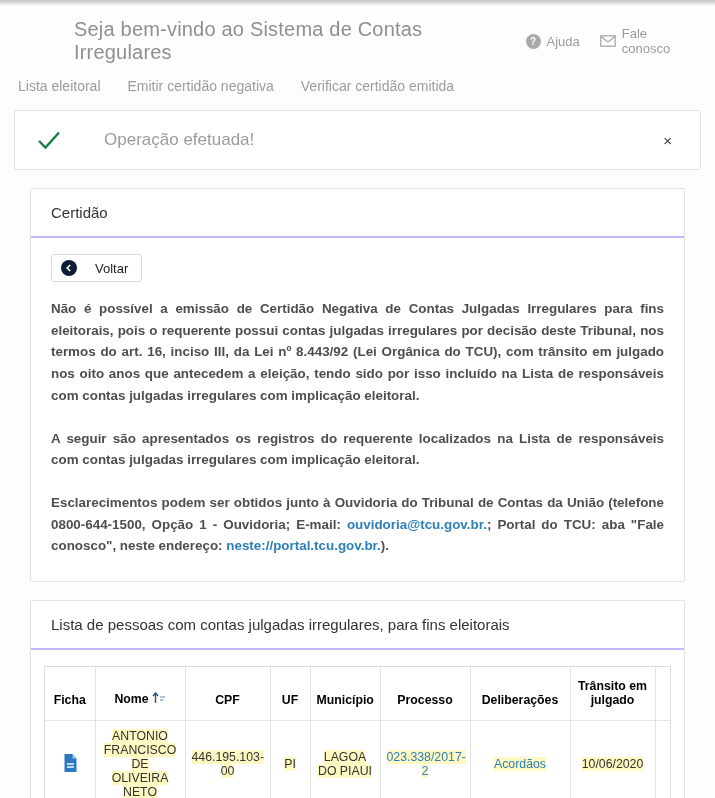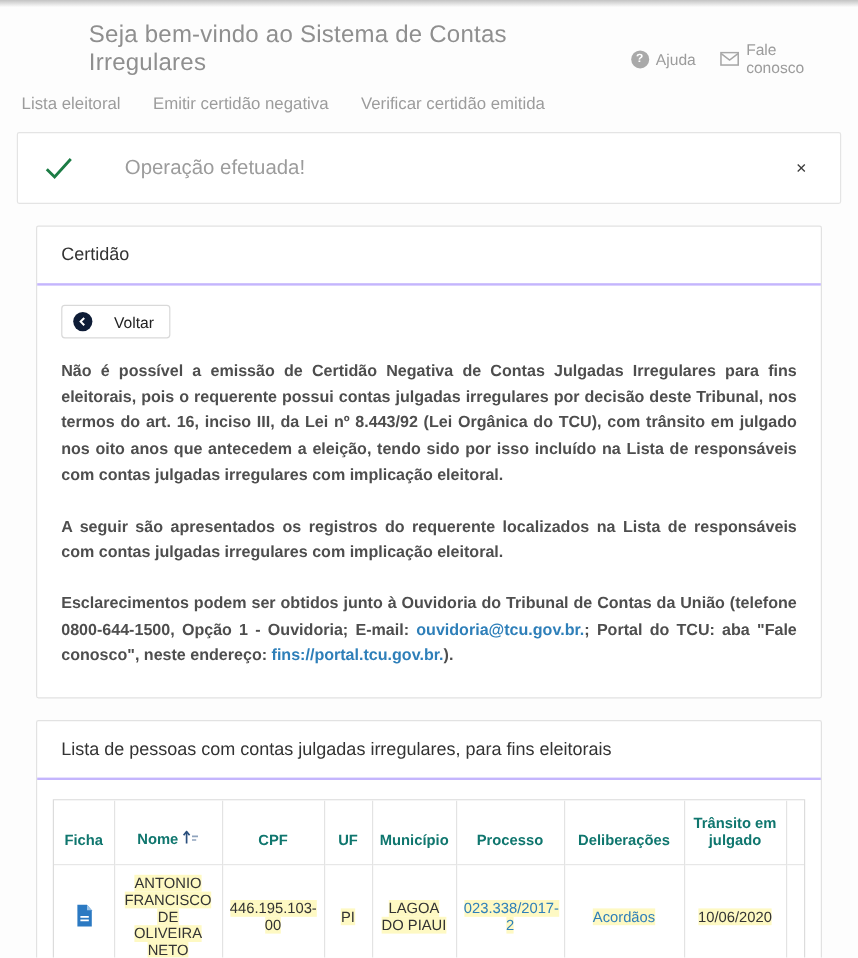--- a/index.html
+++ b/index.html
@@ -8,21 +8,21 @@
     font-family: "Liberation Sans", sans-serif;
     background: #fdfdfd;
     color: #333;
     width: 715px;
     height: 798px;
     overflow: hidden;
   }
   .top-shade { height: 6px; background: linear-gradient(#c3c3c3, rgba(253,253,253,0)); }
 
   
-  .hdr { display: flex; align-items: flex-end; padding: 12px 16px 8px 74px; }
+  .hdr { display: flex; align-items: center; padding: 12px 16px 8px 74px; }
   .hdr-title { font-size: 20px; color: #8f8f8f; letter-spacing: .2px; }
   .hdr-right { margin-left: auto; display: flex; align-items: center; gap: 20px; }
   .hdr-link { display: inline-flex; align-items: center; gap: 6px; font-size: 13px; color: #9c9c9c; text-decoration: none; cursor: pointer; }
   .q-circle { width: 15px; height: 15px; border-radius: 50%; background: #a9a9a9; color: #fff;
               font-size: 10px; font-weight: bold; display: inline-flex; align-items: center; justify-content: center; }
 
   
   .nav { display: flex; gap: 27px; padding: 6px 18px 16px; }
   .nav a { font-size: 14px; color: #9c9c9c; text-decoration: none; cursor: pointer; }
 
@@ -52,21 +52,21 @@
   .para a { color: #2e7fb9; text-decoration: none; cursor: pointer; }
 
   
   .card.lista { margin-bottom: 8px; }
   .card.lista .card-body { padding: 16px 13px 0; }
   .table-wrap { border: 1px solid #dcdcdc; overflow: hidden; }
   table { border-collapse: collapse; table-layout: fixed; width: 700px; }
   col.c-ficha {width:50px;} col.c-nome {width:90px;} col.c-cpf {width:85px;}
   col.c-uf {width:40px;} col.c-mun {width:70px;} col.c-proc {width:90px;}
   col.c-delib {width:100px;} col.c-trans {width:85px;} col.c-fill {width:90px;}
-  th { vertical-align: bottom; padding: 12px 6px 13px; color: #0f766e; font-size: 12.3px;
+  th { vertical-align: bottom; padding: 12px 6px 13px; color: #000000; font-size: 12.3px;
        font-weight: 700; background: #fff; }
   th + th, td + td { border-left: 1px solid #e3e3e3; }
   td { border-top: 1px solid #e7e7e7; padding: 8px 6px; font-size: 12.3px; color: #333;
        vertical-align: middle; }
   .al { text-align: center; } .ac { text-align: center; }
   .hl { background: #fef9c3; }
   td a { color: #2e7fb9; text-decoration: none; cursor: pointer; }
   .sort-ic { display: inline-block; vertical-align: -1px; margin-left: 3px; }
 </style>
 </head>
@@ -112,21 +112,21 @@
       <span class="back-circle">
         <svg width="8" height="8" viewBox="0 0 8 8">
             <polyline points="5.2,1 2.2,4 5.2,7" fill="none" stroke="#fff" stroke-width="1.7"></polyline>
           </svg>
       </span>
       <span>Voltar</span>
     </button>
 
     <p class="para">Não é possível a emissão de Certidão Negativa de Contas Julgadas Irregulares para fins eleitorais, pois o requerente possui contas julgadas irregulares por decisão deste Tribunal, nos termos do art. 16, inciso III, da Lei nº 8.443/92 (Lei Orgânica do TCU), com trânsito em julgado nos oito anos que antecedem a eleição, tendo sido por isso incluído na Lista de responsáveis com contas julgadas irregulares com implicação eleitoral.</p>
     <p class="para">A seguir são apresentados os registros do requerente localizados na Lista de responsáveis com contas julgadas irregulares com implicação eleitoral.</p>
-    <p class="para"><span>Esclarecimentos podem ser obtidos junto à Ouvidoria do Tribunal de Contas da União (telefone 0800-644-1500, Opção 1 - Ouvidoria; E-mail: </span><a>ouvidoria@tcu.gov.br.</a><span>; Portal do TCU: aba "Fale conosco", neste endereço: </span><a>fins://portal.tcu.gov.br.</a><span>).</span></p>
+    <p class="para"><span>Esclarecimentos podem ser obtidos junto à Ouvidoria do Tribunal de Contas da União (telefone 0800-644-1500, Opção 1 - Ouvidoria; E-mail: </span><a>ouvidoria@tcu.gov.br.</a><span>; Portal do TCU: aba "Fale conosco", neste endereço: </span><a>neste://portal.tcu.gov.br.</a><span>).</span></p>
   </div>
 </div>
 
 <div class="card lista">
   <div class="card-head">Lista de pessoas com contas julgadas irregulares, para fins eleitorais</div>
   <div class="card-body">
     <div class="table-wrap">
       <table>
         <colgroup>
           <col class="c-ficha">

